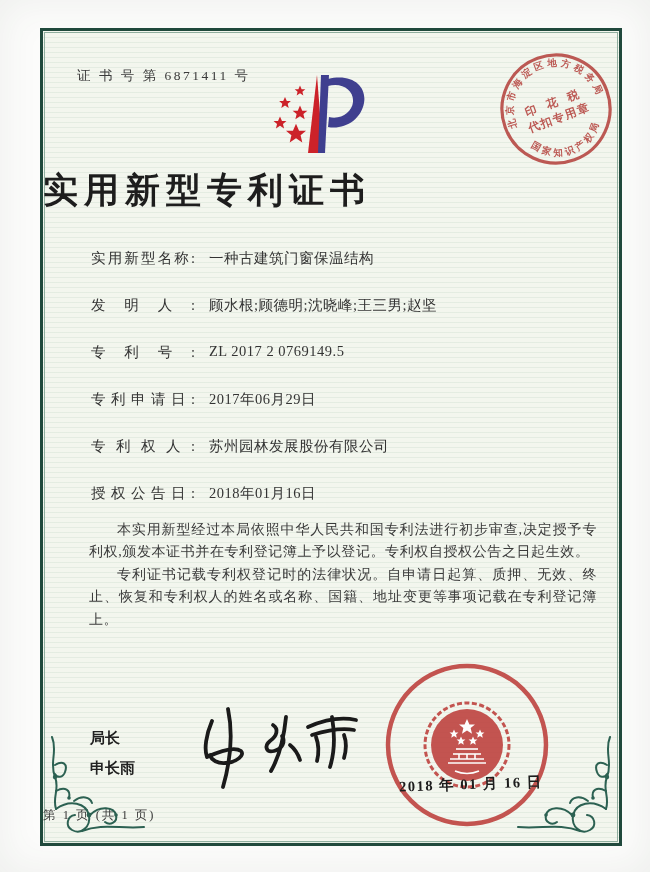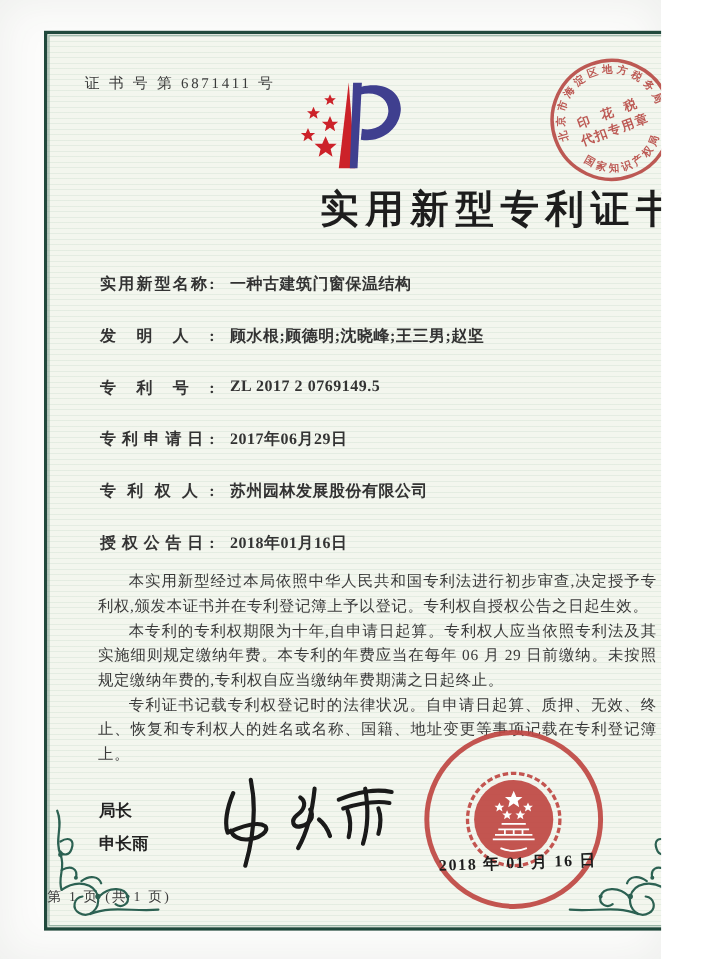--- a/index.html
+++ b/index.html
@@ -2,21 +2,21 @@
 <html><head>
 <meta charset="utf-8">
 <style>
   html,body{margin:0;padding:0;}
   body{
     width:650px;height:872px;
     font-family:"Liberation Serif","DejaVu Serif",serif;
     background:#ffffff;
   }
   .page{
-    position:relative;width:601px;height:872px;
+    position:relative;width:650px;height:872px;
     background:#fcfcfb;
     box-shadow:inset 0 0 40px rgba(70,80,70,0.08);
     overflow:hidden;
   }
   .frame{
     position:absolute;left:40px;top:28px;width:576px;height:812px;
     border:3px solid #20493c;
     background-color:#f3f6ee;
     background-image:repeating-linear-gradient(
       0deg,
@@ -30,25 +30,25 @@
     position:absolute;left:34px;top:36px;
     font-size:13.5px;letter-spacing:2.5px;color:#3a3a3a;font-weight:500;
   }
   .logo{position:absolute;left:226px;top:44px;width:112px;height:84px;}
   .tax-stamp{
     position:absolute;left:447px;top:12px;width:132px;height:132px;
     transform:rotate(-20deg);opacity:0.88;
   }
   .title{
     position:absolute;left:0;top:136px;width:100%;
-    text-align:right;font-size:35px;font-weight:bold;color:#1d1d1d;
+    text-align:left;font-size:35px;font-weight:bold;color:#1d1d1d;
     letter-spacing:6px;margin:0;
   }
   .fields{position:absolute;left:48px;top:218px;width:480px;}
-  .field-row{height:20px;margin-bottom:27px;font-size:14.5px;font-weight:700;color:#333;white-space:nowrap;}
+  .field-row{height:20px;margin-bottom:27px;font-size:14.5px;font-weight:400;color:#333;white-space:nowrap;}
   .field-label{
     display:inline-block;width:104px;vertical-align:top;
     text-align:justify;text-align-last:justify;
   }
   .field-value{margin-left:14px;letter-spacing:0.5px;}
   .paragraphs{
     position:absolute;left:46px;top:488px;width:508px;
     font-size:14px;line-height:22.4px;color:#3a3a3a;letter-spacing:0.6px;
     text-align:justify;
   }
@@ -131,21 +131,20 @@
       <div class="field-row">
         <span class="field-label">专利权人:</span><span class="field-value">苏州园林发展股份有限公司</span>
       </div>
       <div class="field-row">
         <span class="field-label">授权公告日:</span><span class="field-value">2018年01月16日</span>
       </div>
     </div>
 
     <div class="paragraphs">
       <p>本实用新型经过本局依照中华人民共和国专利法进行初步审查,决定授予专利权,颁发本证书并在专利登记簿上予以登记。专利权自授权公告之日起生效。</p>
-      <p>本专利的专利权期限为十年,自申请日起算。专利权人应当依照专利法及其实施细则规定缴纳年费。本专利的年费应当在每年 06 月 29 日前缴纳。未按照规定缴纳年费的,专利权自应当缴纳年费期满之日起终止。</p>
       <p>专利证书记载专利权登记时的法律状况。自申请日起算、质押、无效、终止、恢复和专利权人的姓名或名称、国籍、地址变更等事项记载在专利登记簿上。</p>
     </div>
 
     <div class="director">
       <div>局长</div>
       <div>申长雨</div>
     </div>
 
     <svg class="signature" viewBox="0 0 190 108">
       <g fill="none" stroke="#1a1a1a" stroke-width="3.8" stroke-linecap="round" stroke-linejoin="round">

